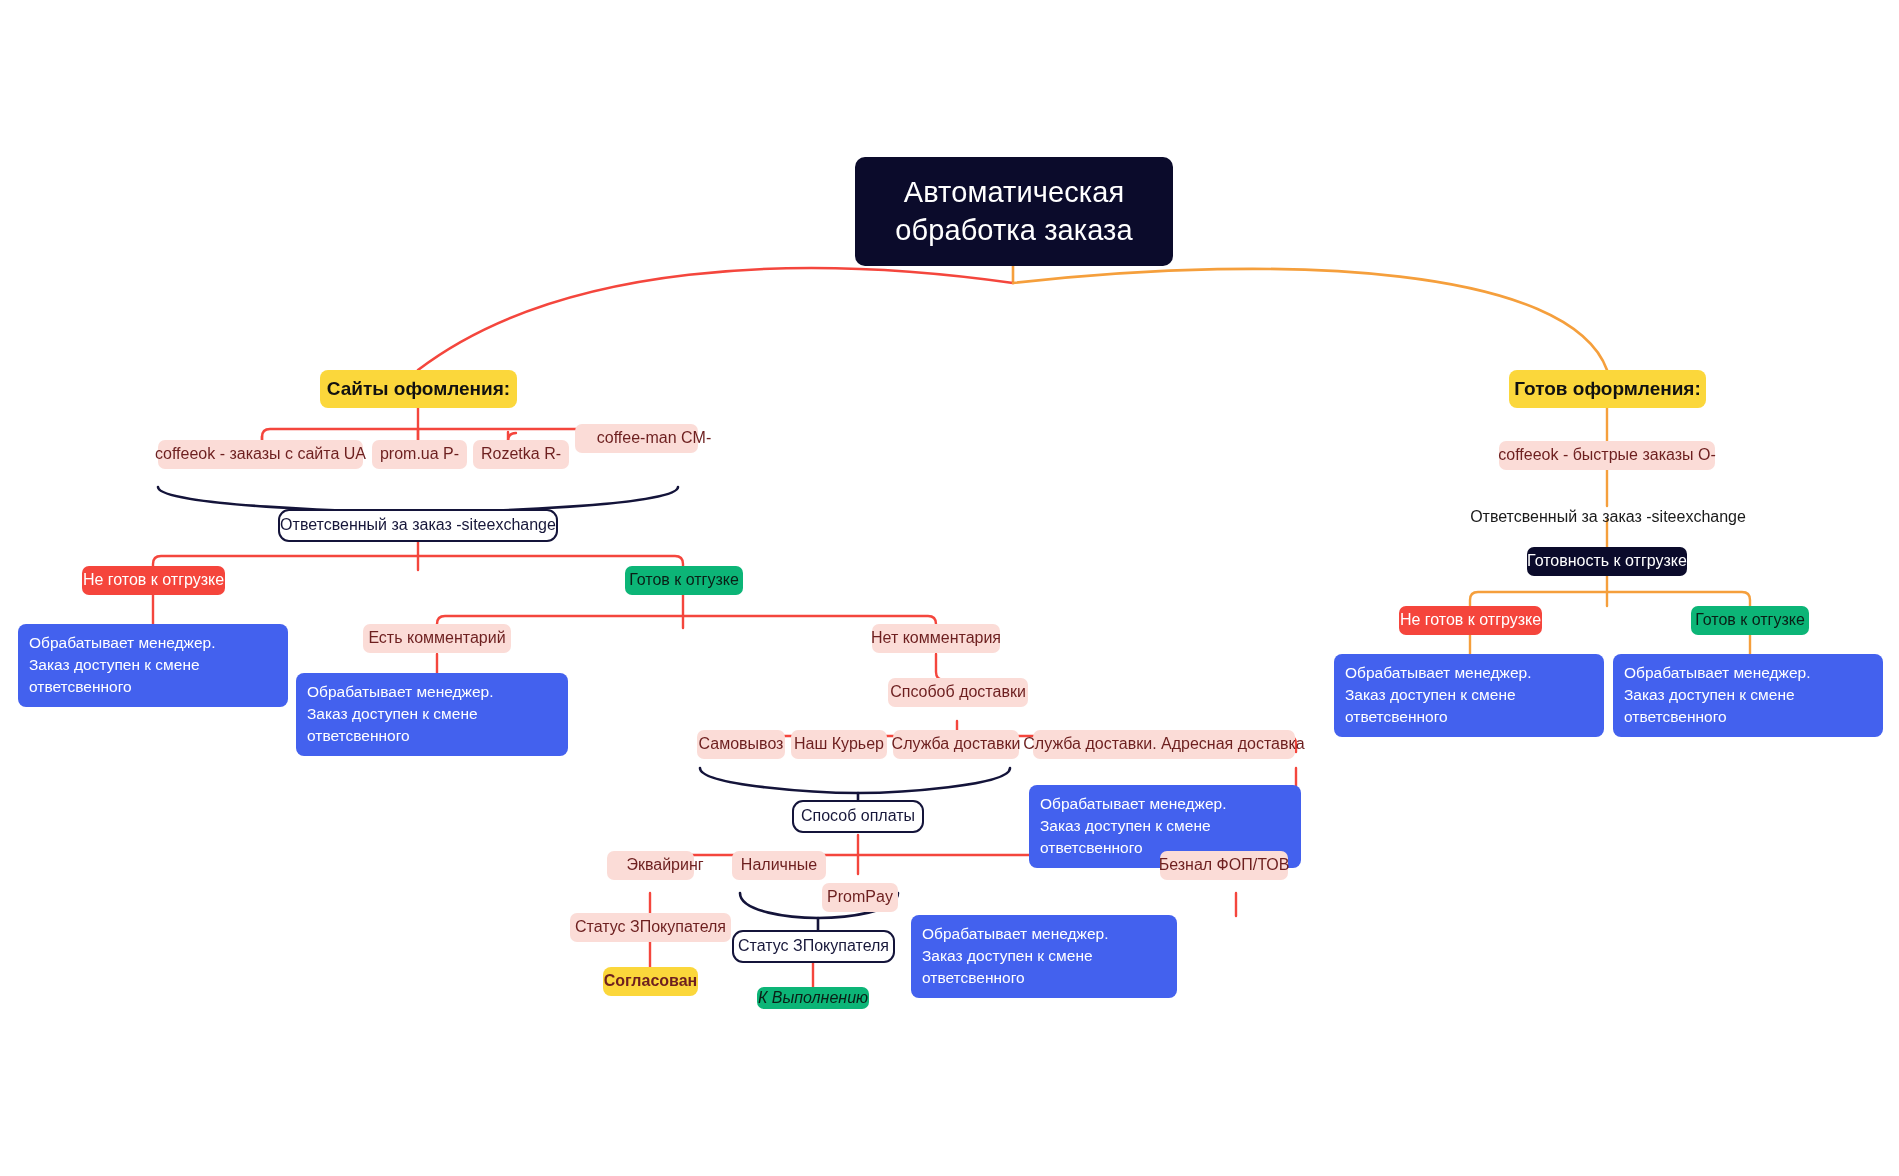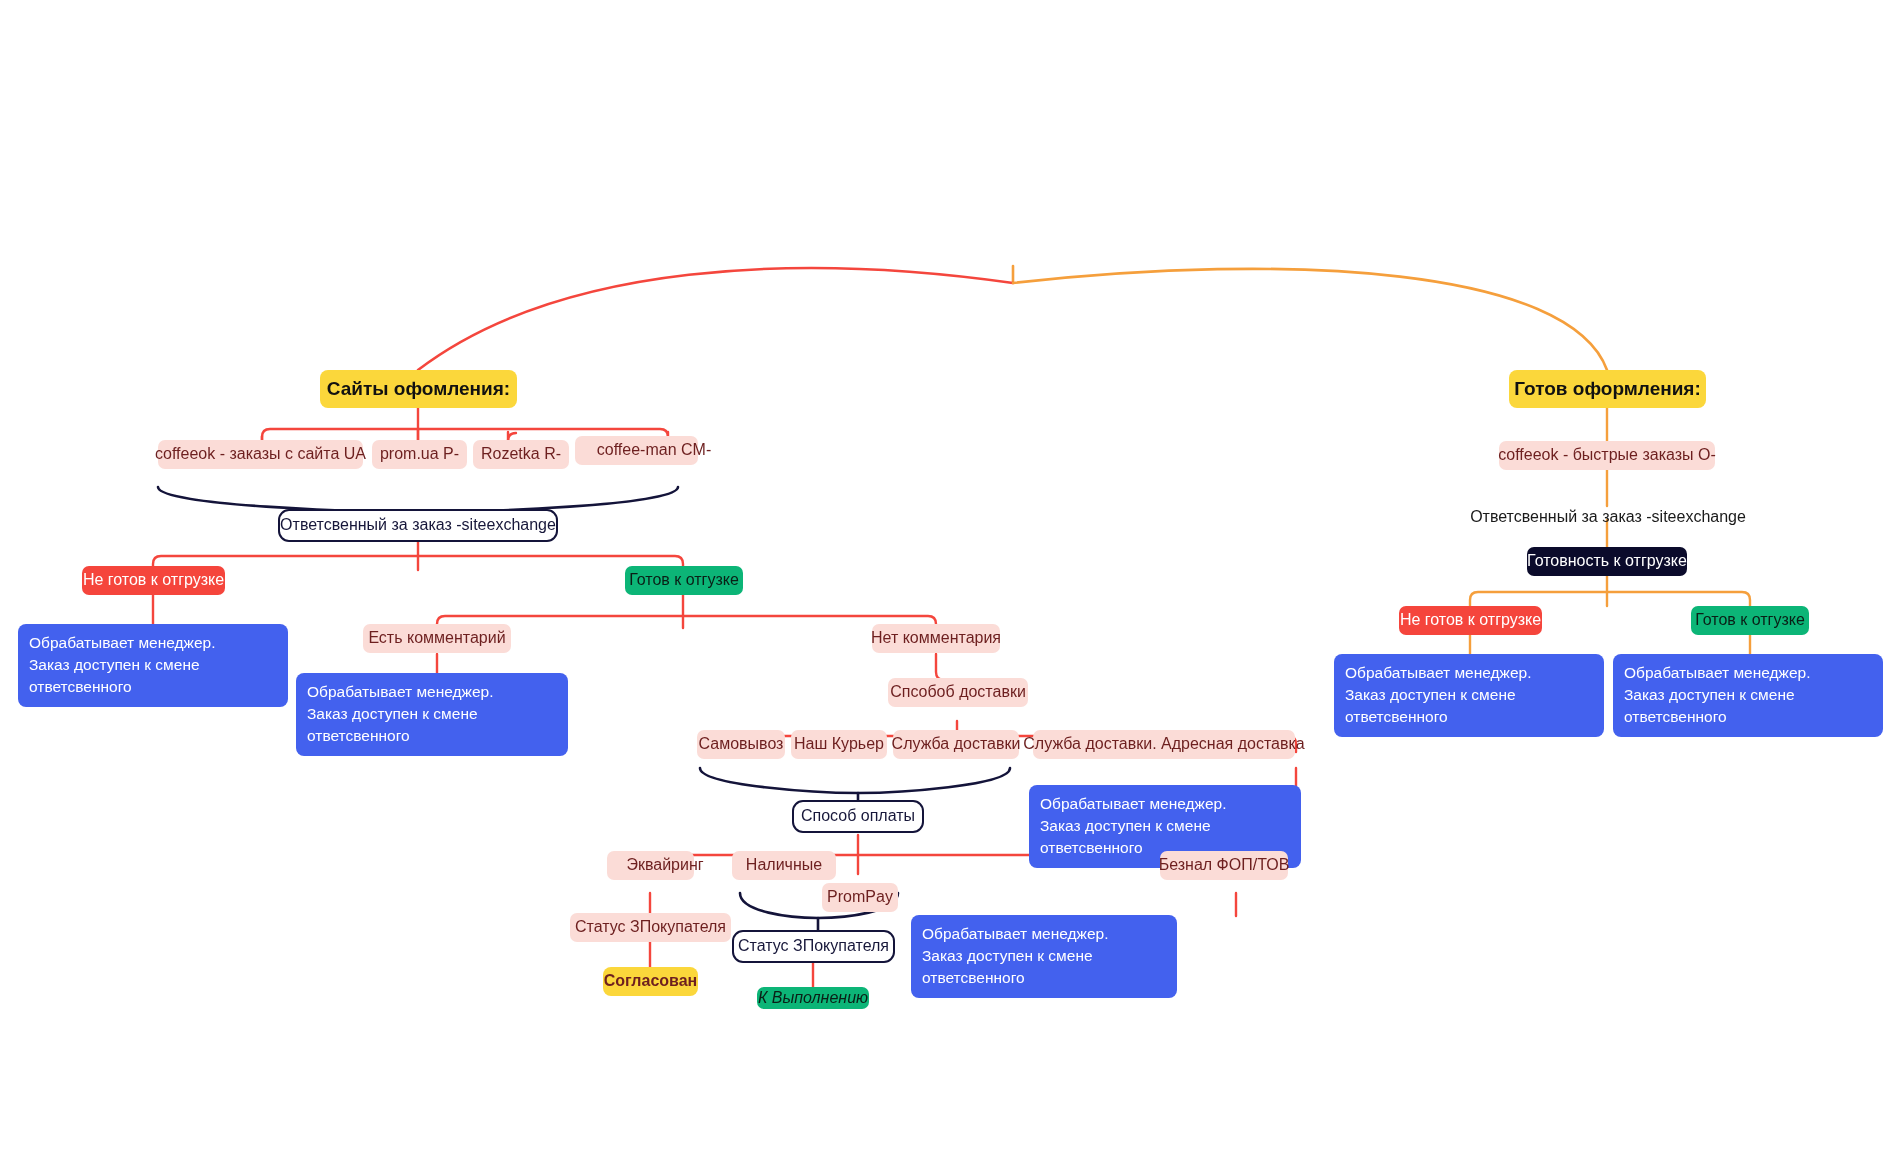--- a/index.html
+++ b/index.html
@@ -169,27 +169,29 @@
 
       <path d="M1607,576 L1607,592" stroke="#f59f3c" stroke-width="2.4"></path>
       <path d="M1470,616 L1470,600 Q1470,592 1478,592 L1742,592 Q1750,592 1750,600 L1750,616" stroke="#f59f3c" stroke-width="2.4"></path>
       <path d="M1607,592 L1607,606" stroke="#f59f3c" stroke-width="2.4"></path>
 
       <path d="M1470,635 L1470,655" stroke="#f59f3c" stroke-width="2.4"></path>
       <path d="M1750,635 L1750,655" stroke="#f59f3c" stroke-width="2.4"></path>
     </g>
   </svg>
 
+  <div class="node n-root" style="left:855px;top:157px;width:318px;height:109px;">Автоматическая
+обработка заказа</div>
 
   <div class="node n-yellow" style="left:320px;top:370px;width:197px;height:38px;">Сайты офомления:</div>
 
   <div class="node n-pink" style="left:158px;top:440px;width:205px;height:29px;">coffeeok - заказы с сайта UA</div>
   <div class="node n-pink" style="left:372px;top:440px;width:95px;height:29px;">prom.ua P-</div>
   <div class="node n-pink" style="left:473px;top:440px;width:96px;height:29px;">Rozetka R-</div>
-  <div class="node n-pink" style="left:575px;top:436px;width:123px;height:29px;padding-left:35px;">coffee-man CM-</div>
+  <div class="node n-pink" style="left:575px;top:424px;width:123px;height:29px;padding-left:35px;">coffee-man CM-</div>
 
   <div class="node n-outline" style="left:278px;top:509px;width:280px;height:33px;">Ответсвенный за заказ -siteexchange</div>
 
   <div class="node n-red" style="left:82px;top:566px;width:143px;height:29px;">Не готов к отгрузке</div>
 
   <div class="node n-blue" style="left:18px;top:624px;width:270px;">Обрабатывает менеджер.
 Заказ доступен к смене ответсвенного</div>
 
   <div class="node n-green" style="left:625px;top:566px;width:118px;height:29px;">Готов к отгузке</div>
 
@@ -206,21 +208,21 @@
   <div class="node n-pink" style="left:791px;top:730px;width:96px;height:29px;">Наш Курьер</div>
   <div class="node n-pink" style="left:893px;top:730px;width:126px;height:29px;">Служба доставки</div>
   <div class="node n-pink" style="left:1033px;top:730px;width:262px;height:29px;">Служба доставки. Адресная доставка</div>
 
   <div class="node n-blue" style="left:1029px;top:785px;width:272px;">Обрабатывает менеджер.
 Заказ доступен к смене ответсвенного</div>
 
   <div class="node n-outline" style="left:792px;top:800px;width:132px;height:33px;">Способ оплаты</div>
 
   <div class="node n-pink" style="left:607px;top:851px;width:87px;height:29px;padding-left:29px;">Эквайринг</div>
-  <div class="node n-pink" style="left:732px;top:851px;width:104px;height:29px;">Наличные</div>
+  <div class="node n-pink" style="left:732px;top:851px;width:94px;height:29px;">Наличные</div>
   <div class="node n-pink" style="left:822px;top:851px;width:76px;height:29px;margin-top:32px;">PromPay</div>
   <div class="node n-pink" style="left:1160px;top:851px;width:128px;height:29px;">Безнал ФОП/ТОВ</div>
 
   <div class="node n-pink" style="left:570px;top:913px;width:161px;height:29px;">Статус ЗПокупателя</div>
 
   <div class="node n-yellow" style="left:603px;top:967px;width:95px;height:29px;font-size:16px;font-weight:700;color:#6d1f1f;">Согласован</div>
 
   <div class="node n-outline" style="left:732px;top:930px;width:163px;height:33px;">Статус ЗПокупателя</div>
 
   <div class="node n-green" style="left:757px;top:987px;width:112px;height:22px;font-style:italic;">К Выполнению</div>

